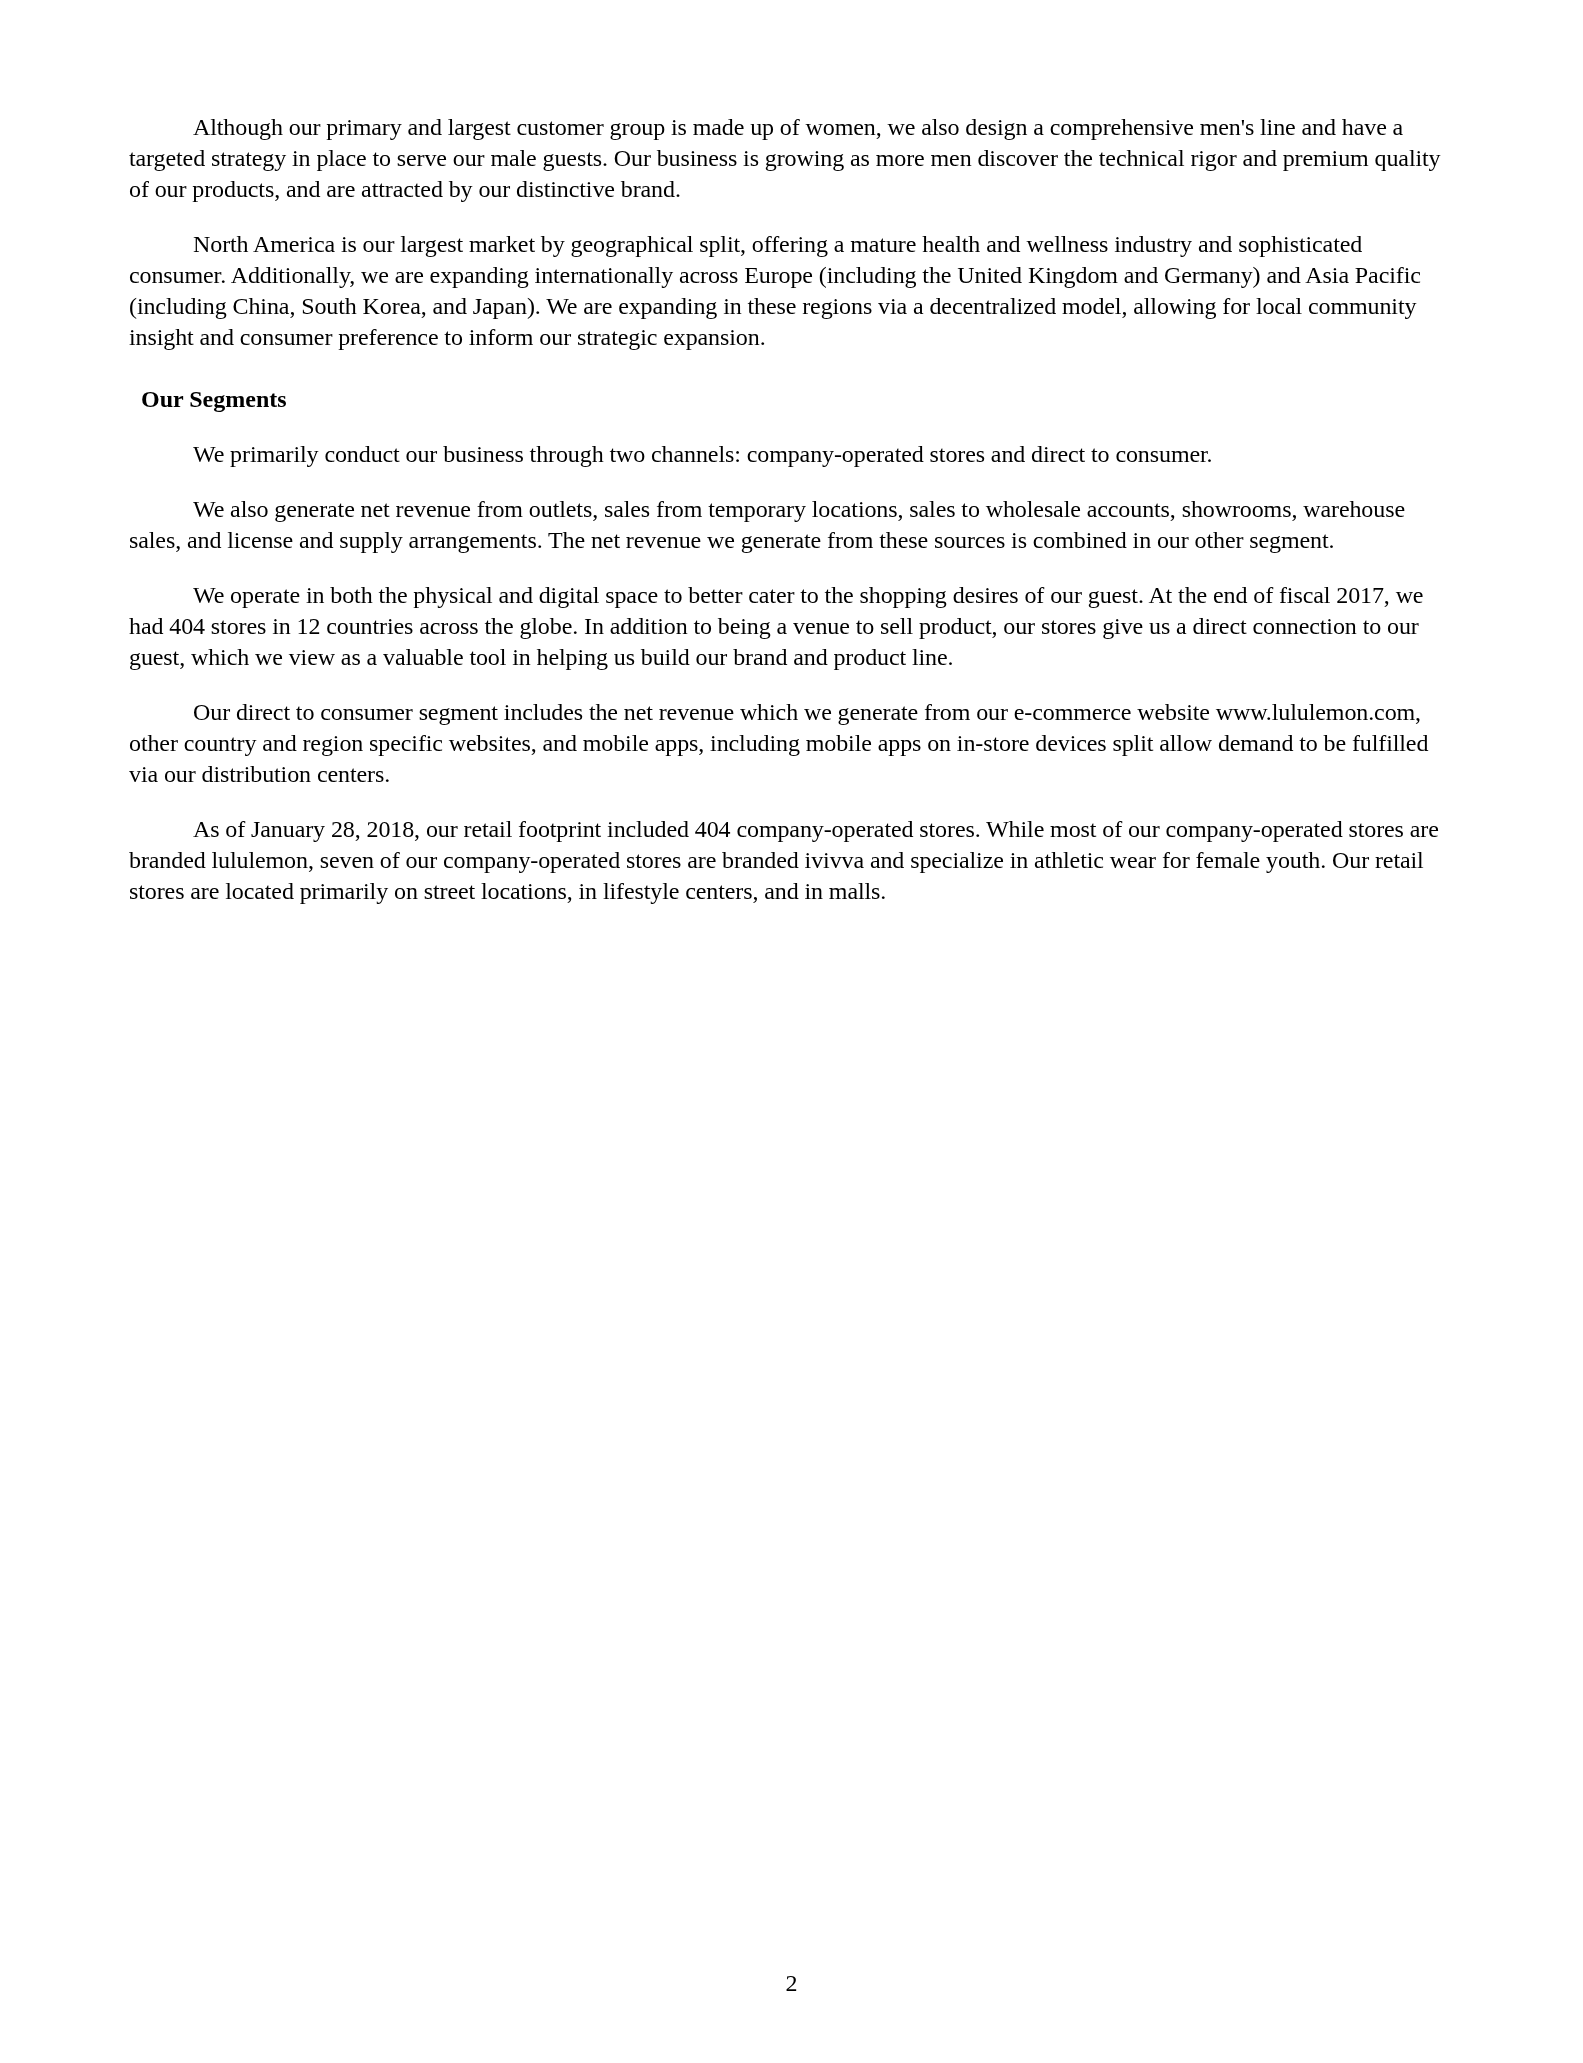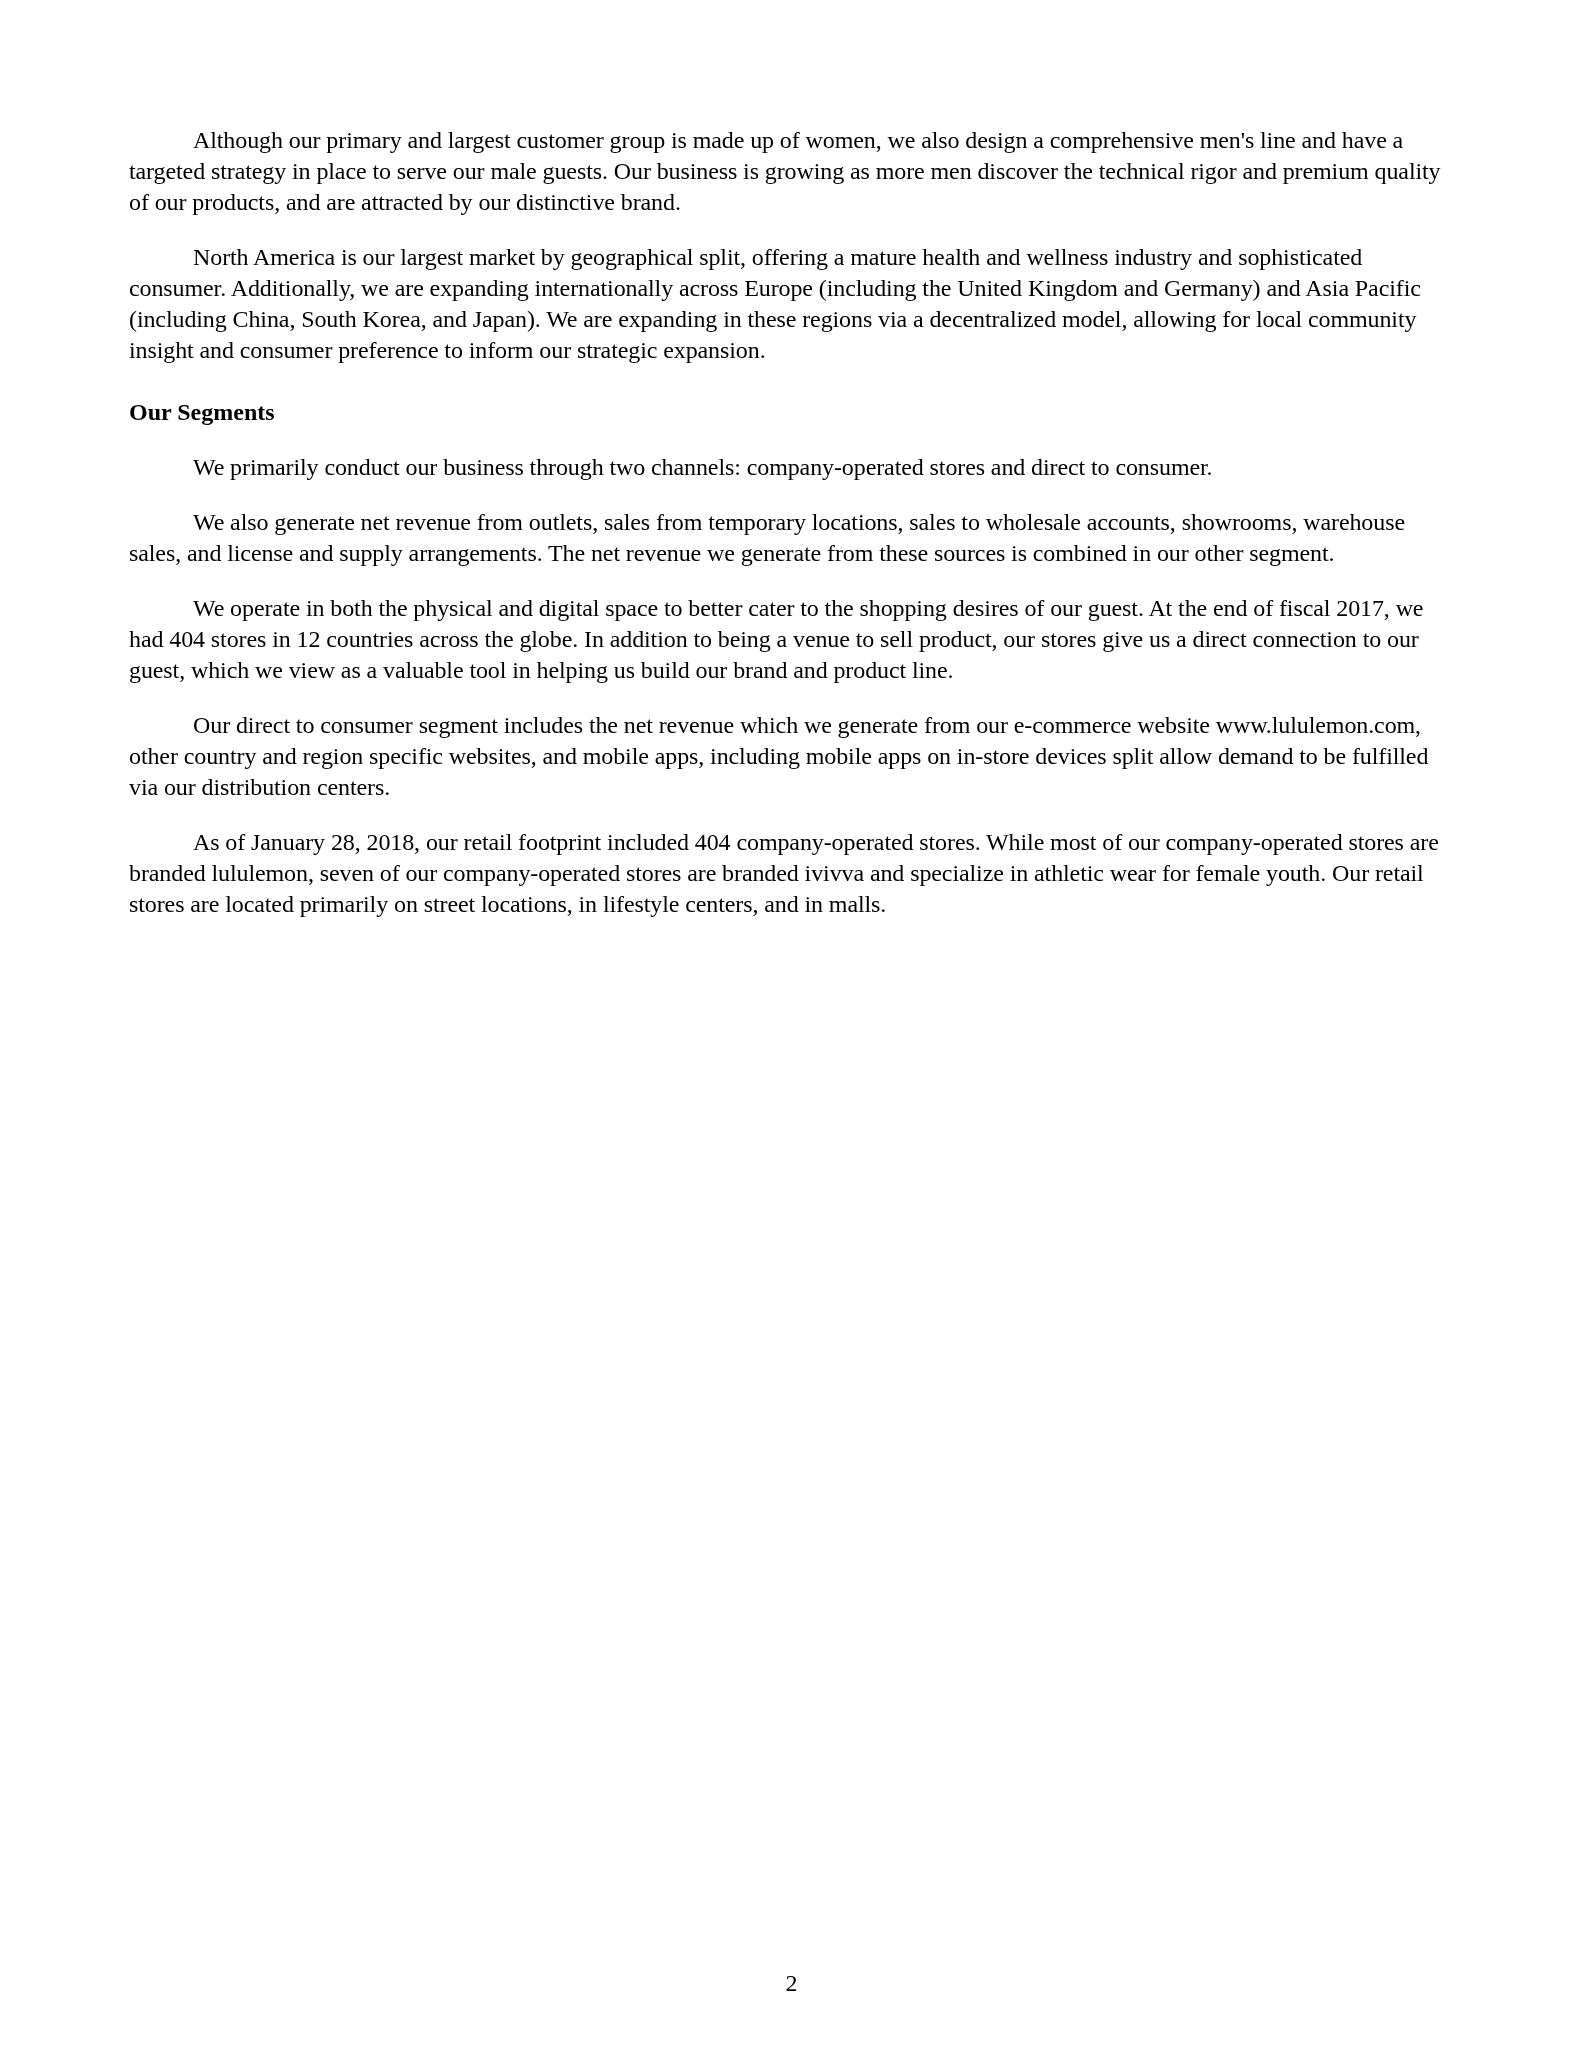--- a/index.html
+++ b/index.html
@@ -17,26 +17,26 @@
       position: absolute;
       left: 129px;
       top: 112px;
       width: 1330px;
       font-family: "Liberation Serif", "DejaVu Serif", serif;
       font-size: 24px;
       line-height: 31px;
       color: #000000;
     }
     .para {
-      margin: 13px 0 24px 0;
+      margin: 0 0 24px 0;
       text-indent: 64px;
       letter-spacing: -0.1px;
     }
     .heading {
-      margin: 31px 0 24px 0;
+      margin: 31px 0 24px 12px;
       font-weight: bold;
       font-size: 24px;
     }
     .page-number {
       position: absolute;
       left: 0;
       width: 1583px;
       top: 1968px;
       text-align: center;
       font-family: "Liberation Serif", "DejaVu Serif", serif;

